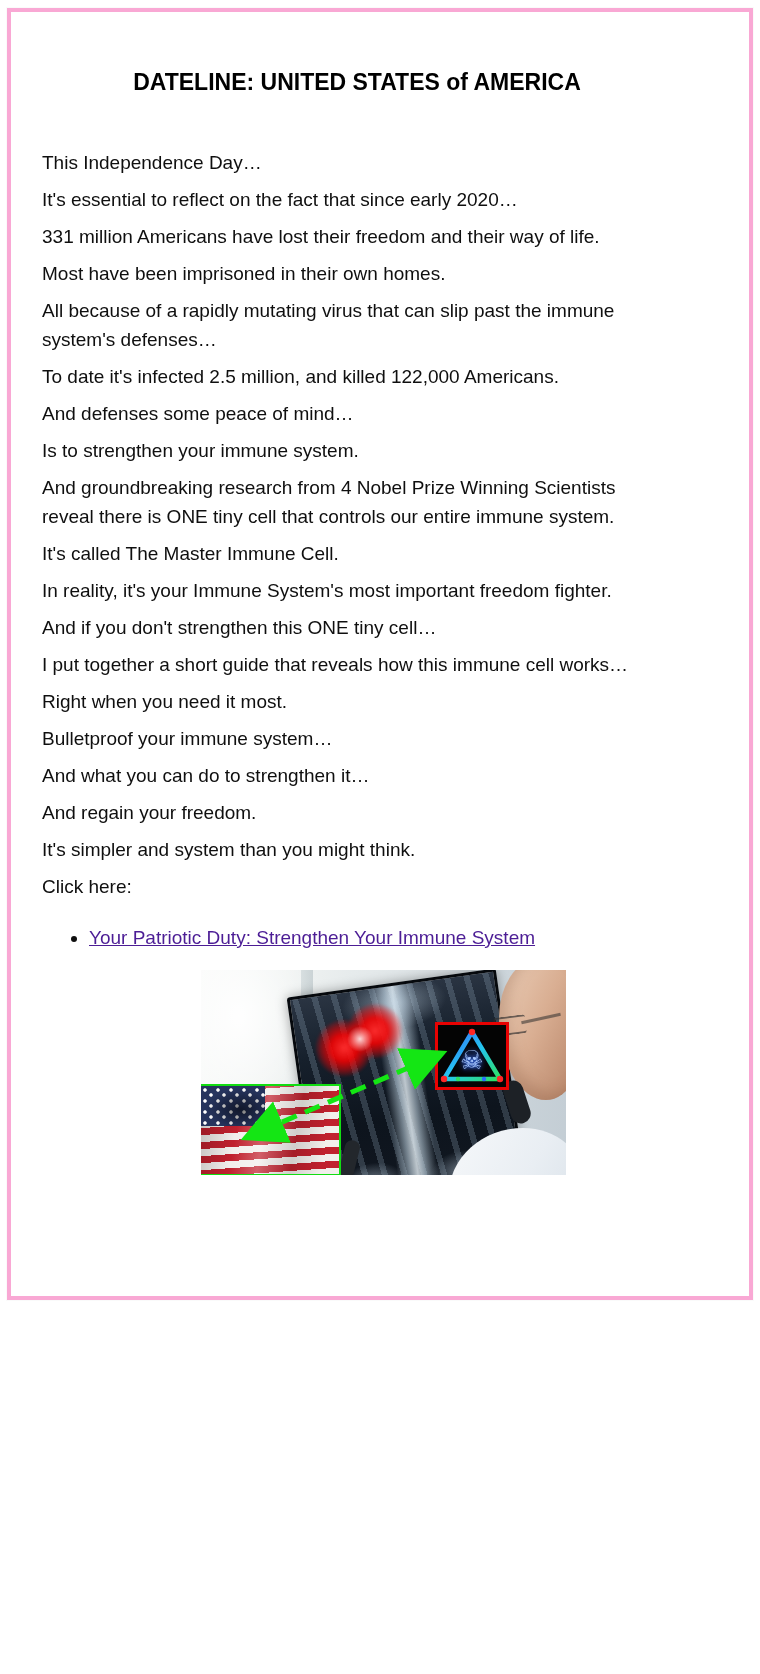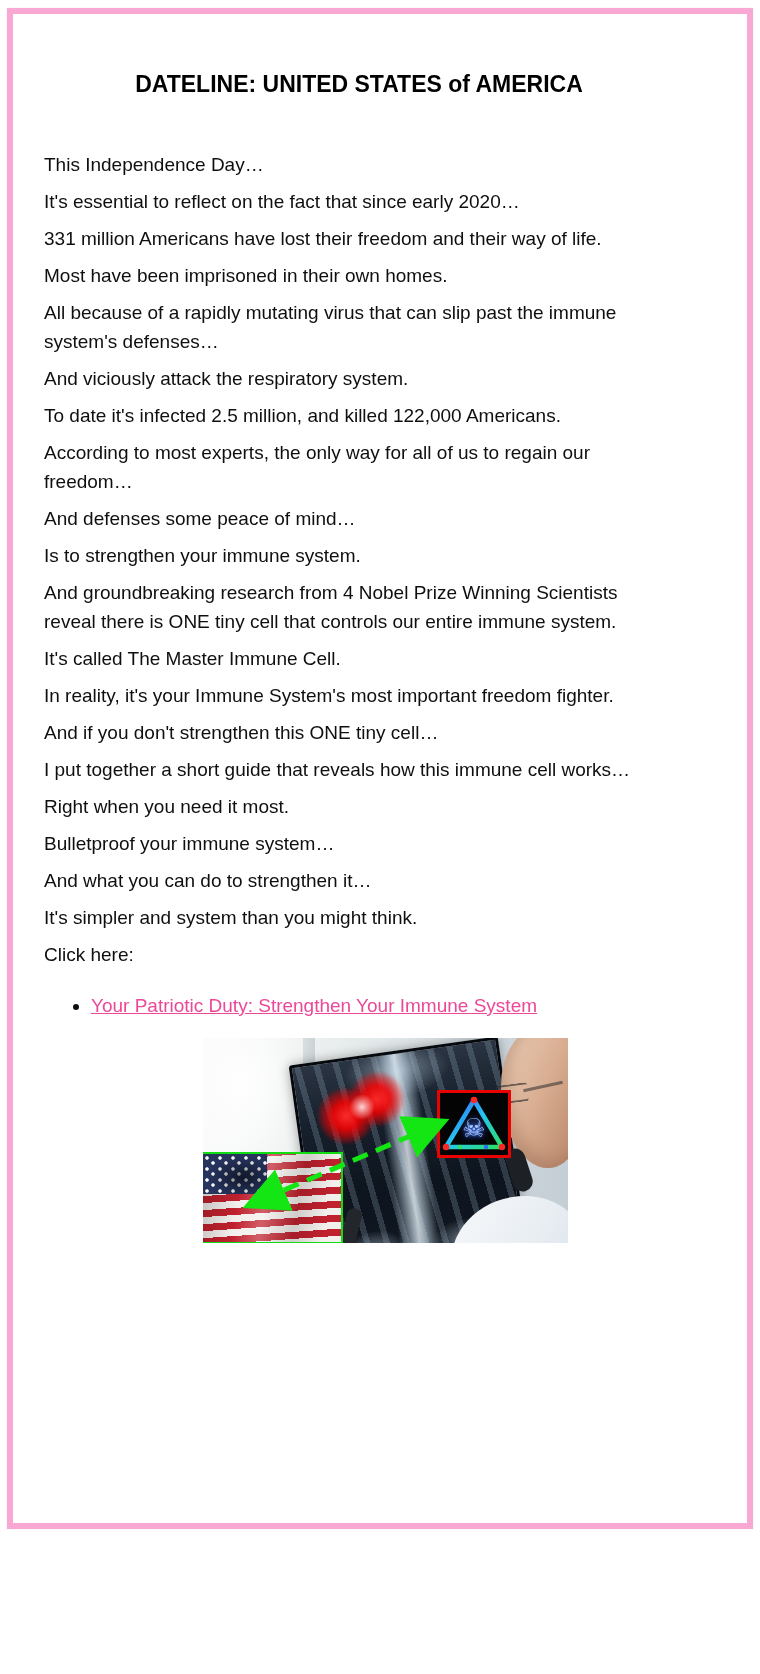--- a/index.html
+++ b/index.html
@@ -1,23 +1,23 @@
 <!DOCTYPE html>
 <html><head>
 <meta charset="utf-8">
 <style>
   html, body { margin:0; padding:0; background:#ffffff; }
   body { font-family:"Liberation Sans", sans-serif; }
 
   .page {
     margin:8px 7px;
-    border:6px solid #f9a8d4;
+    border:4px solid #f9a8d4;
     box-shadow:0 0 0 1px rgba(0,0,0,0.02);
     background:#ffffff;
-    height:1521px;
+    height:1292px;
     box-sizing:border-box;
     overflow:hidden;
   }
 
   .content {
     width:630px;
     margin-left:31px;
     color:#0f0f0f;
     font-size:19px;
   }
@@ -36,21 +36,21 @@
     margin:8px 0;
   }
 
   .link-list {
     margin:22px 0 0 0;
     padding:0 0 0 47px;
   }
   .link-list li { line-height:29px; color:#0f0f0f; }
 
   .guide-link {
-    color:#ec4899;
+    color:#4c1d95;
     cursor:pointer;
     margin-top:44px;
   }
 
   
   .photo-wrap {
     position:relative;
     width:365px;
     height:205px;
     margin:18px 0 0 159px;
@@ -165,33 +165,32 @@
   <div class="content">
 
     <h1 class="headline">DATELINE: UNITED STATES of AMERICA</h1>
 
     <div>
         <p class="para">This Independence Day…</p>
         <p class="para">It's essential to reflect on the fact that since early 2020…</p>
         <p class="para">331 million Americans have lost their freedom and their way of life.</p>
         <p class="para">Most have been imprisoned in their own homes.</p>
         <p class="para">All because of a rapidly mutating virus that can slip past the immune system's defenses…</p>
-        <p class="para">And viciously attack the respiratory system.</p>
         <p class="para">To date it's infected 2.5 million, and killed 122,000 Americans.</p>
-        <p class="para">According to most experts, the only way for all of us to regain our freedom…</p>
         <p class="para">And defenses some peace of mind…</p>
         <p class="para">Is to strengthen your immune system.</p>
         <p class="para">And groundbreaking research from 4 Nobel Prize Winning Scientists reveal there is ONE tiny cell that controls our entire immune system.</p>
         <p class="para">It's called The Master Immune Cell.</p>
         <p class="para">In reality, it's your Immune System's most important freedom fighter.</p>
         <p class="para">And if you don't strengthen this ONE tiny cell…</p>
         <p class="para">I put together a short guide that reveals how this immune cell works…</p>
         <p class="para">Right when you need it most.</p>
         <p class="para">Bulletproof your immune system…</p>
         <p class="para">And what you can do to strengthen it…</p>
+        <p class="para">And regain your freedom.</p>
         <p class="para">It's simpler and system than you might think.</p>
         <p class="para">Click here:</p>
       </div>
 
     <ul class="link-list">
       <li>
         <a class="guide-link" href="#">Your Patriotic Duty: Strengthen Your Immune System</a>
       </li>
     </ul>
 

